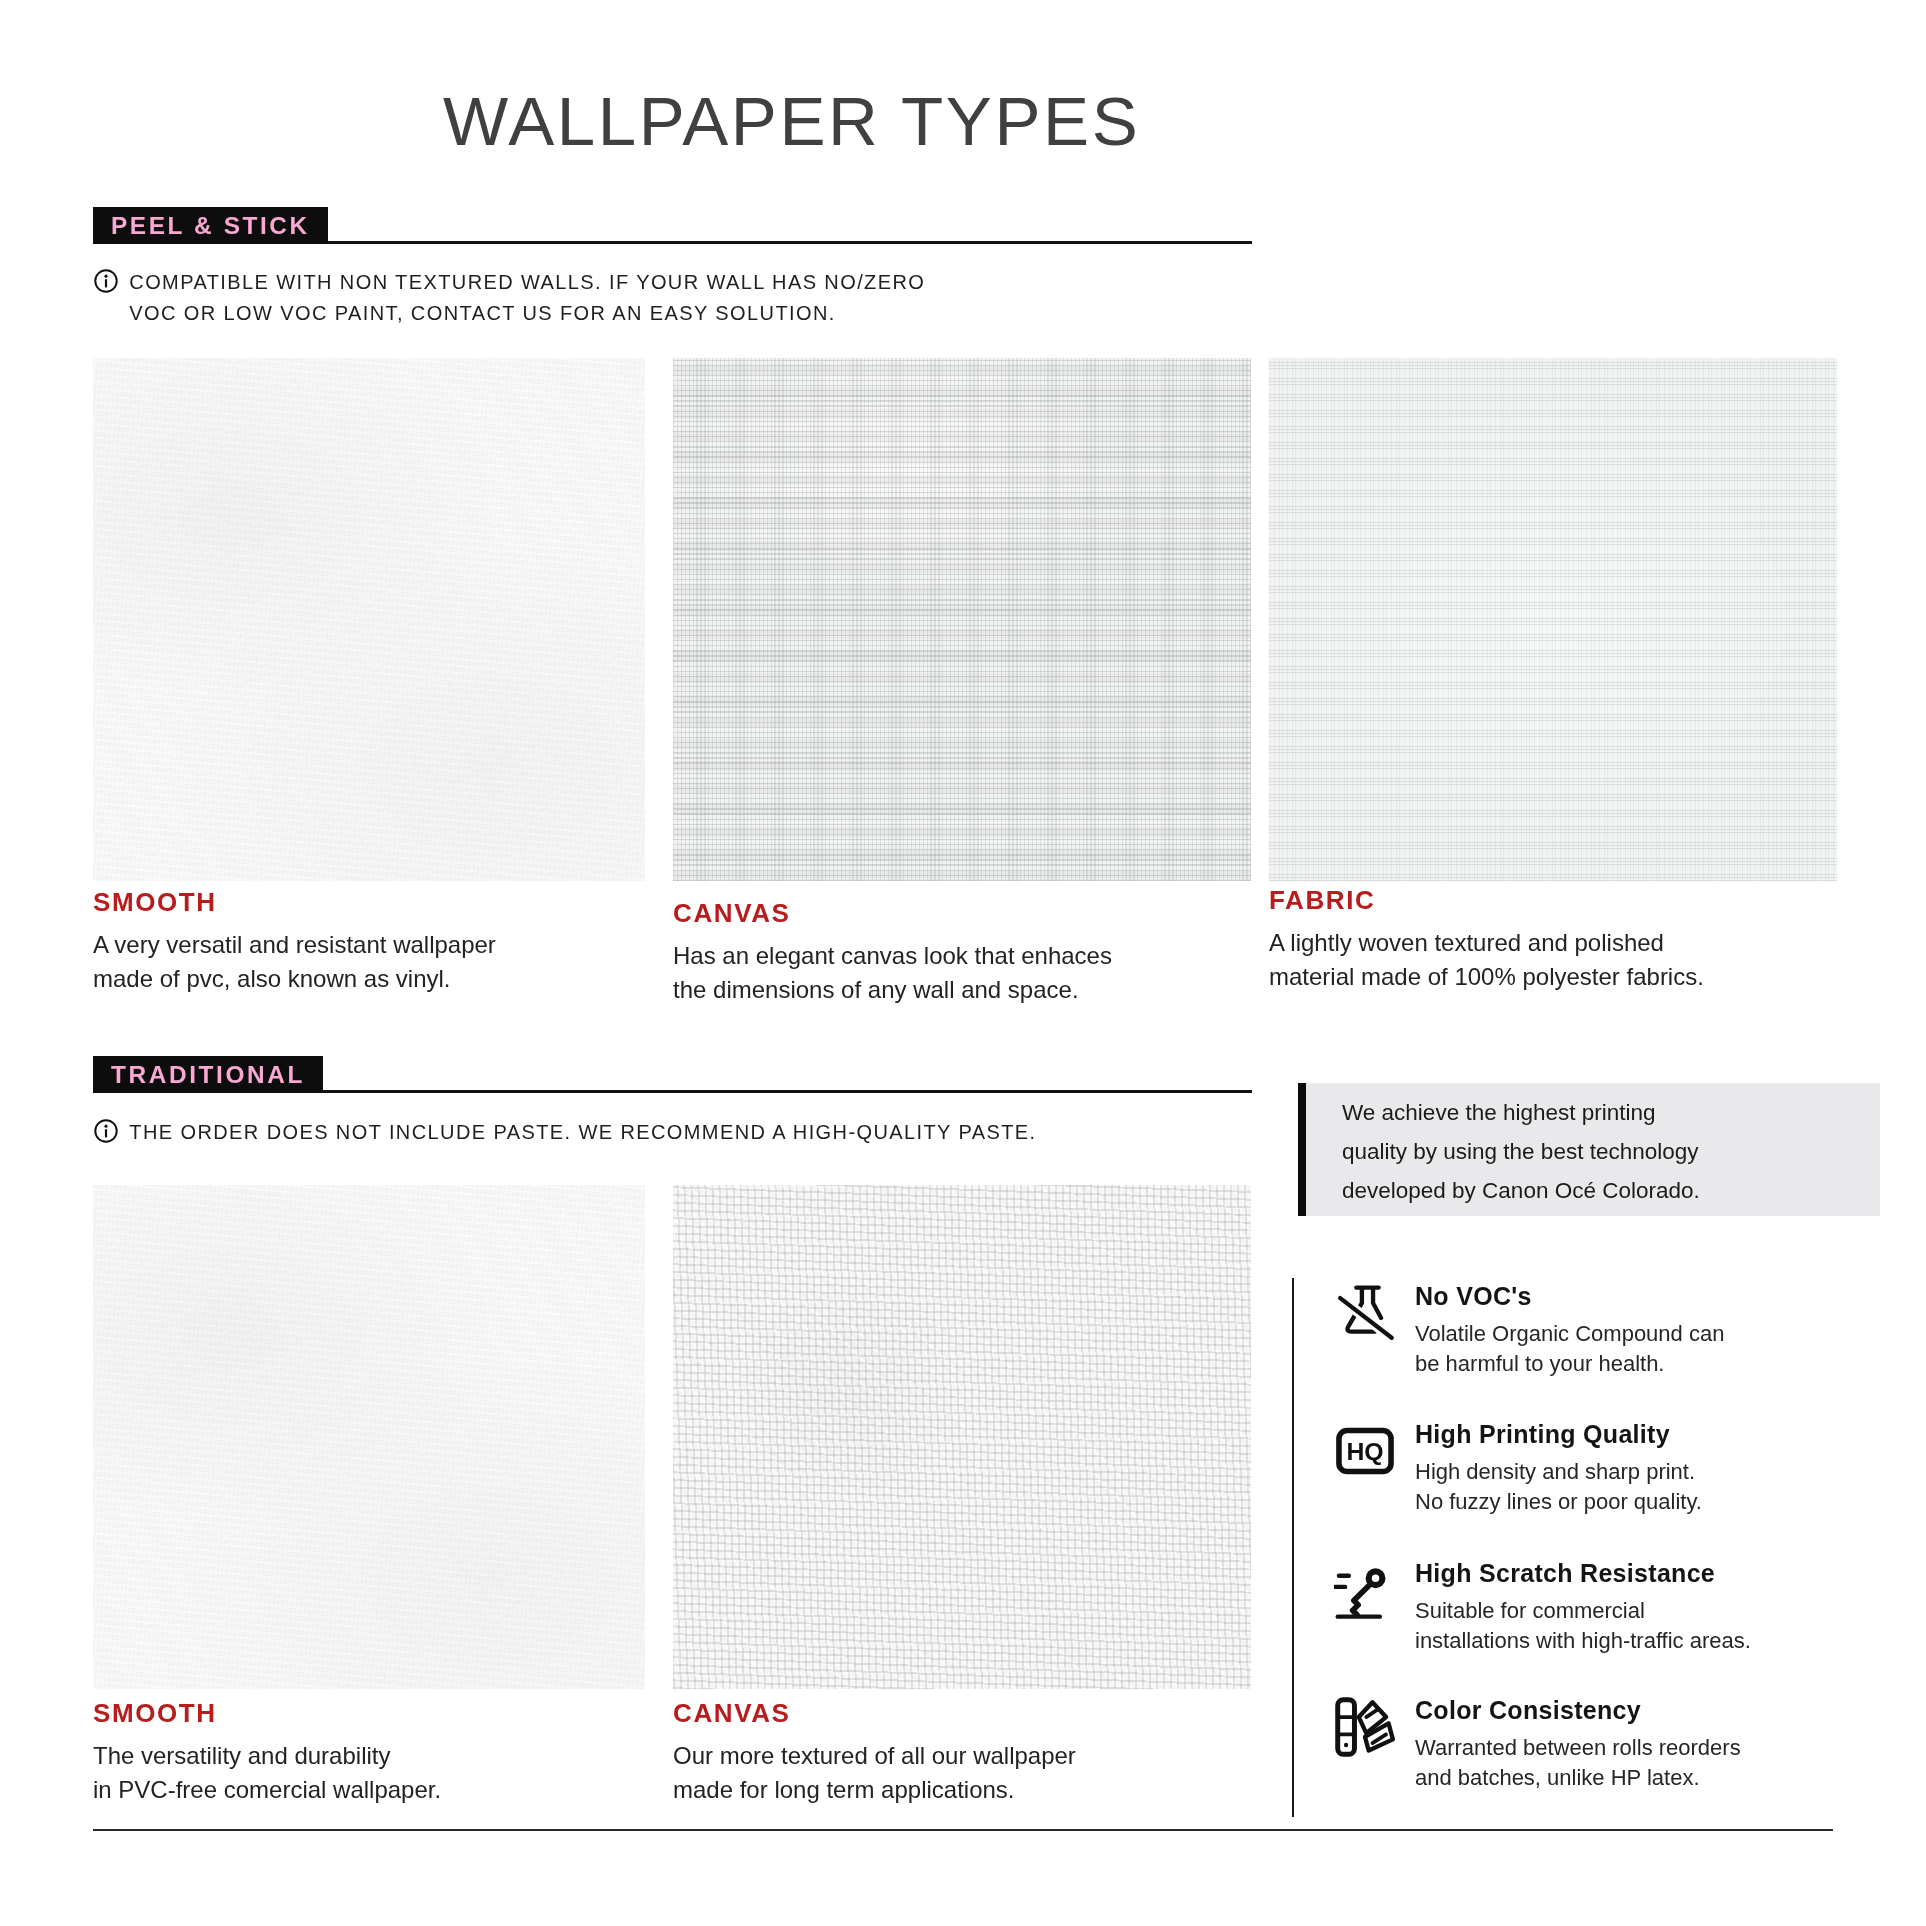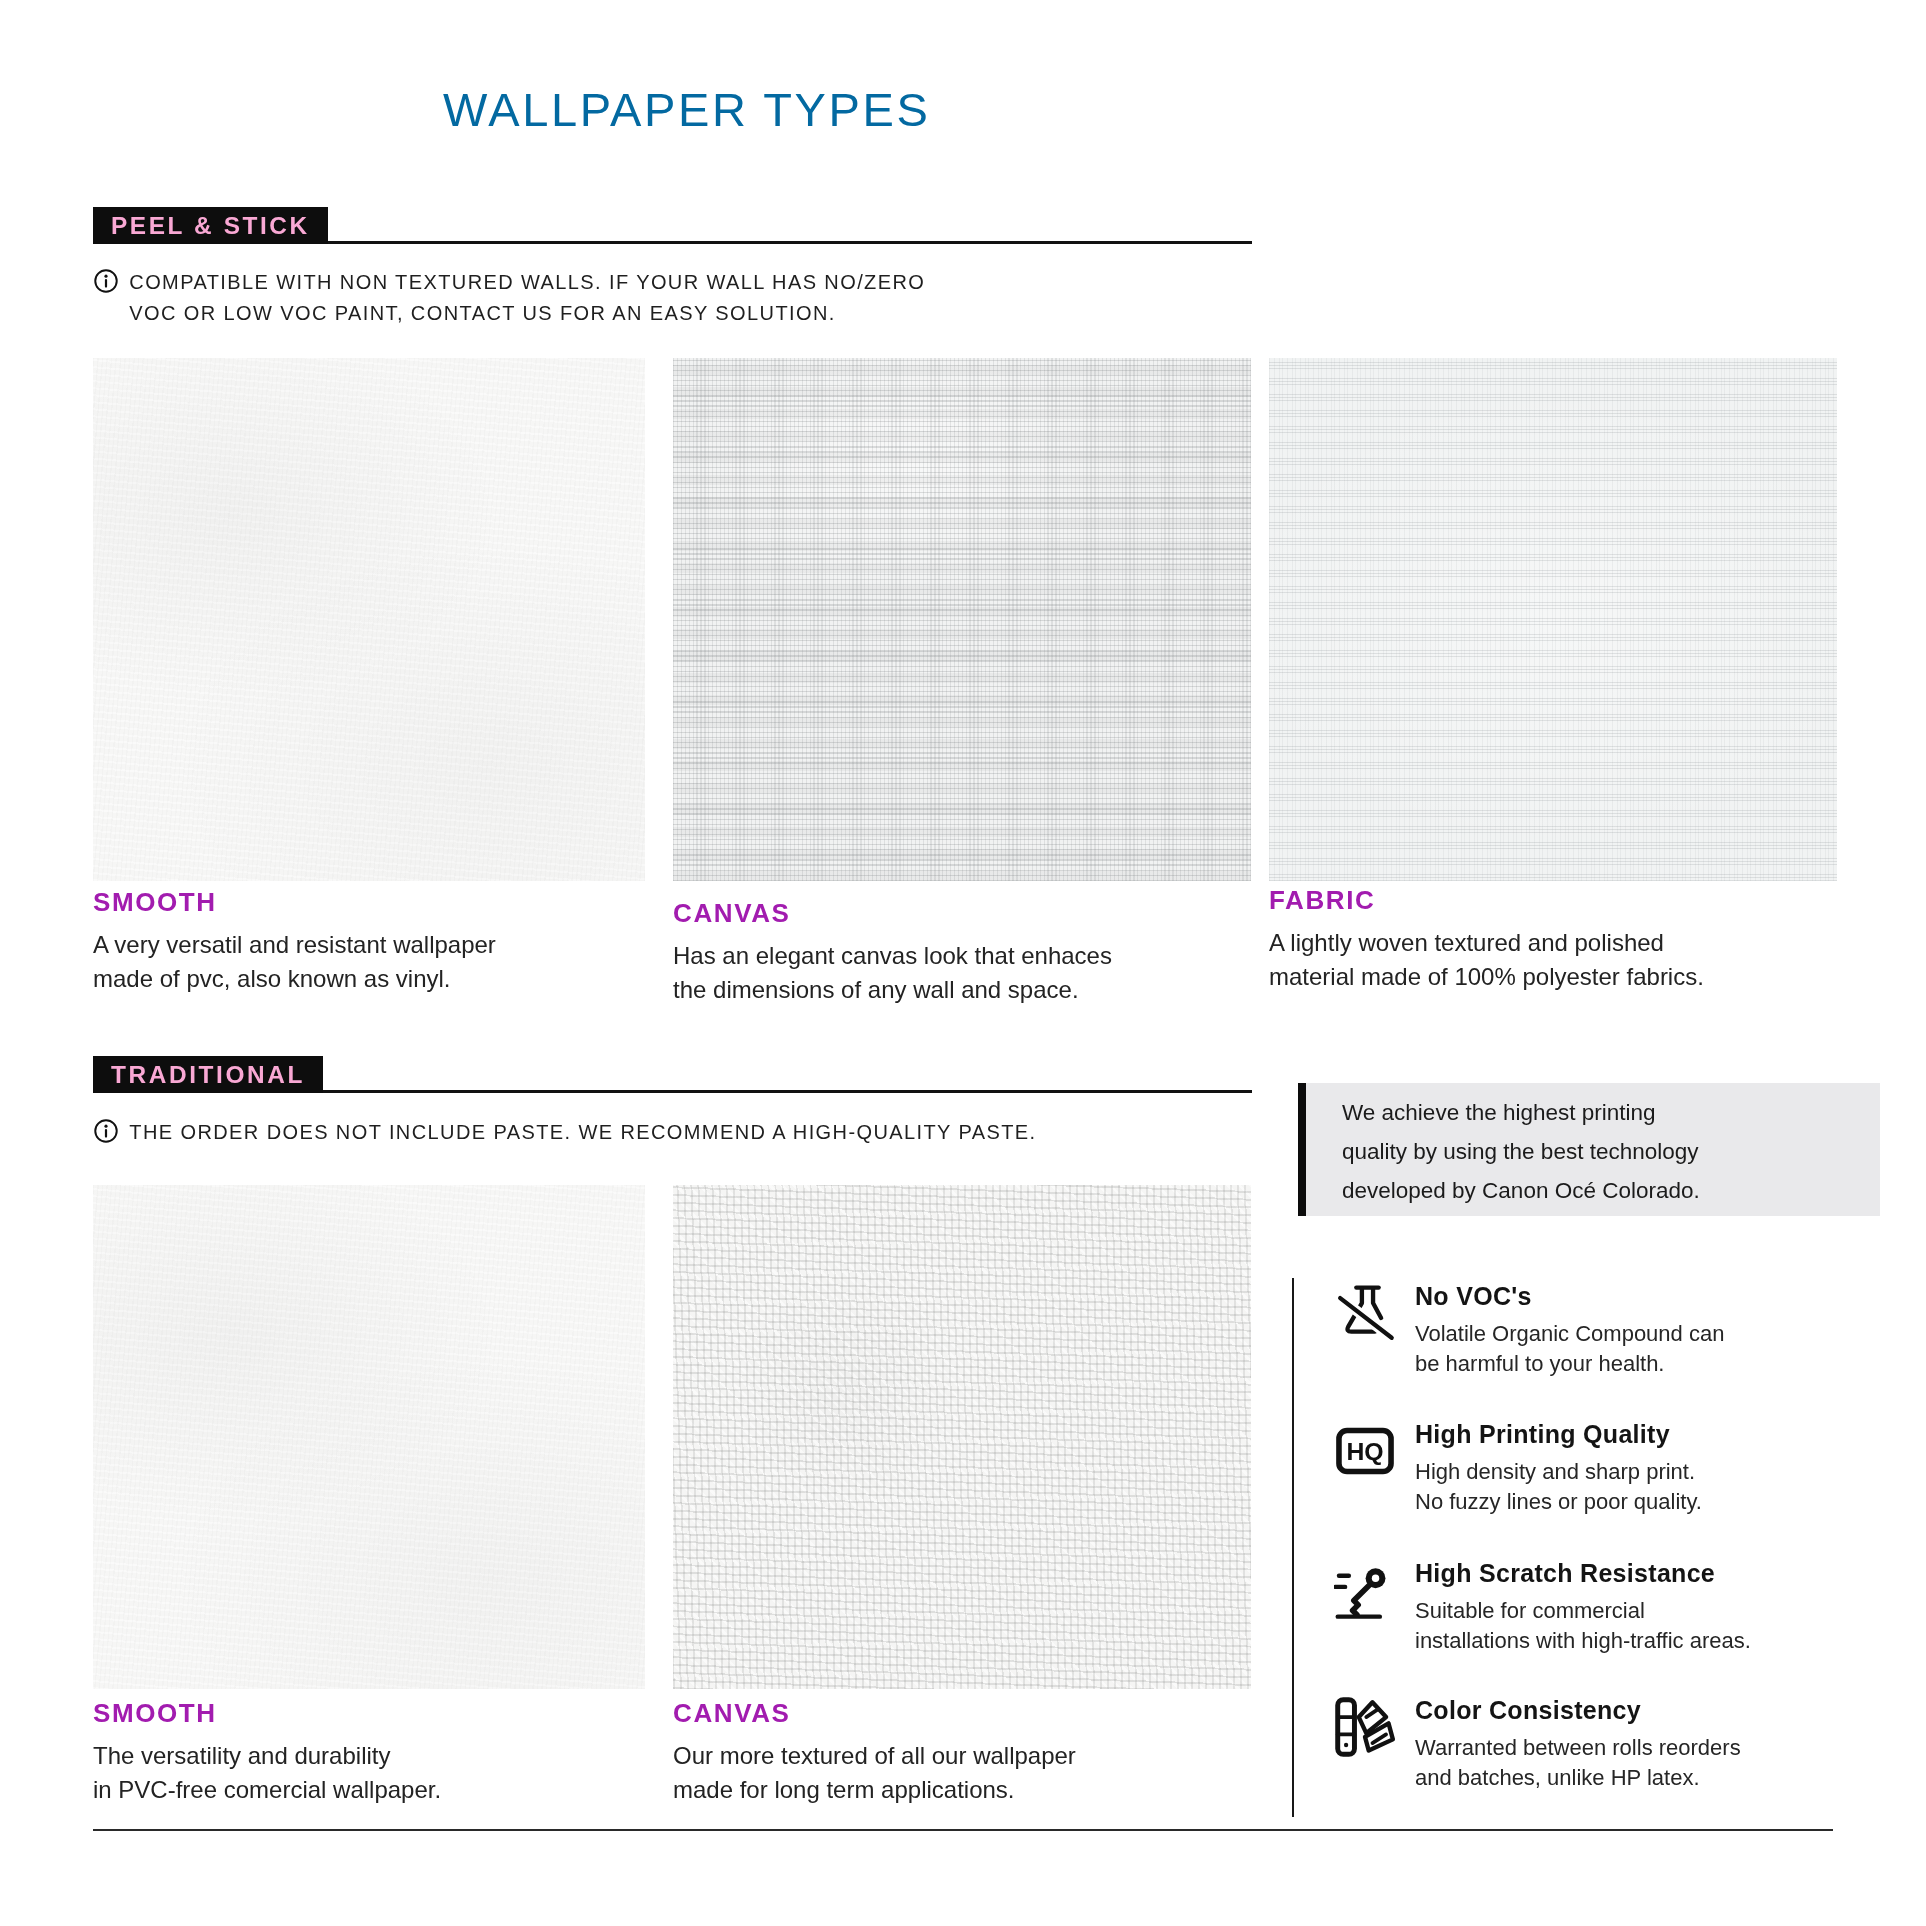--- a/index.html
+++ b/index.html
@@ -1,21 +1,21 @@
 <!DOCTYPE html>
 <html style="font-size:10.3px"><head>
 <meta charset="utf-8">
 <style>
   html,body{margin:0;padding:0;background:#ffffff;}
   body{width:1926px;height:1926px;position:relative;font-family:"Liberation Sans",sans-serif;color:#141414;overflow:hidden;}
 
   .abs{position:absolute;}
 
   
-  .page-title{left:443px;top:82px;font-size:47px;font-weight:400;letter-spacing:2.6px;color:#0369a1;white-space:nowrap;}
+  .page-title{left:443px;top:82px;font-size:69px;font-weight:400;letter-spacing:2.6px;color:#404040;white-space:nowrap;}
 
   
   .rule{height:2.6px;background:#111;}
   .sec-box{background:#0d0d0d;color:#f9a8d4;font-weight:700;letter-spacing:2.6px;
            height:37px;line-height:37px;padding:0 18px;font-size:24.4px;white-space:nowrap;}
 
   
   .note{display:flex;gap:10.3px;align-items:flex-start;}
   .note-text{font-size:20px;letter-spacing:1.4px;line-height:31px;color:#1f1f1f;white-space:pre-line;font-weight:400;}
   .info-svg{width:26px;height:26px;margin-top:1.3px;flex:none;}
@@ -48,21 +48,21 @@
   .tex-canvas-rough{
     background-color:#f5f5f4;
     background-image:
       repeating-linear-gradient(88deg, rgba(120,122,120,0.16) 0 1.9px, transparent 1.9px 7px),
       repeating-linear-gradient(2deg, rgba(120,122,120,0.19) 0 1.9px, transparent 1.9px 7.7px),
       repeating-linear-gradient(45deg, rgba(255,255,255,0.5) 0 2.6px, transparent 2.6px 8.3px),
       radial-gradient(circle 167px at 30% 40%, rgba(0,0,0,0.02), transparent 70%);
   }
 
   
-  .cap-title{font-size:26px;font-weight:700;letter-spacing:1.6px;color:#a21caf;}
+  .cap-title{font-size:26px;font-weight:700;letter-spacing:1.6px;color:#b91c1c;}
   .cap-desc{font-size:24px;line-height:34px;color:#232323;margin-top:10.3px;white-space:pre-line;}
 
   
   .quality-box{background:#e9e9eb;border-left:8.3px solid #0c0c0c;width:519px;height:123px;
                padding:10px 19px 0 36px;font-size:22.5px;line-height:39px;color:#1b1b1b;white-space:pre-line;}
   .vrule{width:1.9px;background:#181818;}
   .feature{position:absolute;left:1334px;width:539px;display:flex;gap:19px;align-items:flex-start;justify-content:flex-end;}
   .f-icon{width:62px;height:62px;flex:none;}
   .f-text{flex:1;}
   .f-title{font-size:25px;font-weight:700;color:#141414;letter-spacing:0.3px;margin-bottom:7.7px;}

